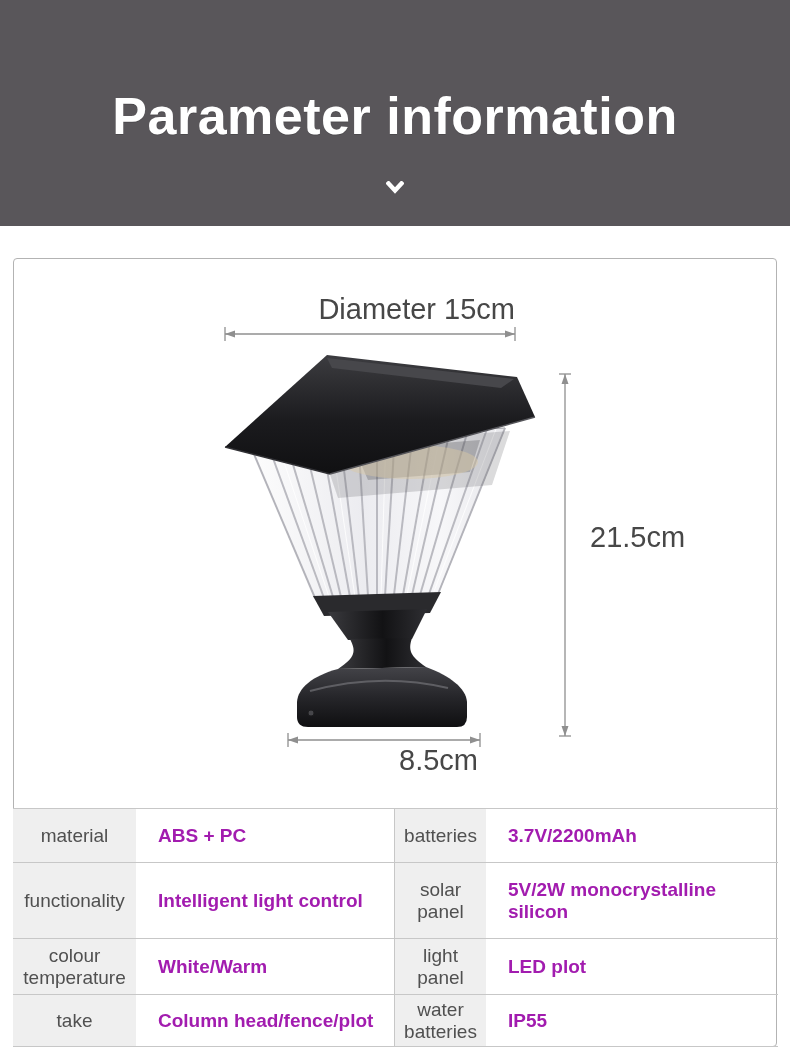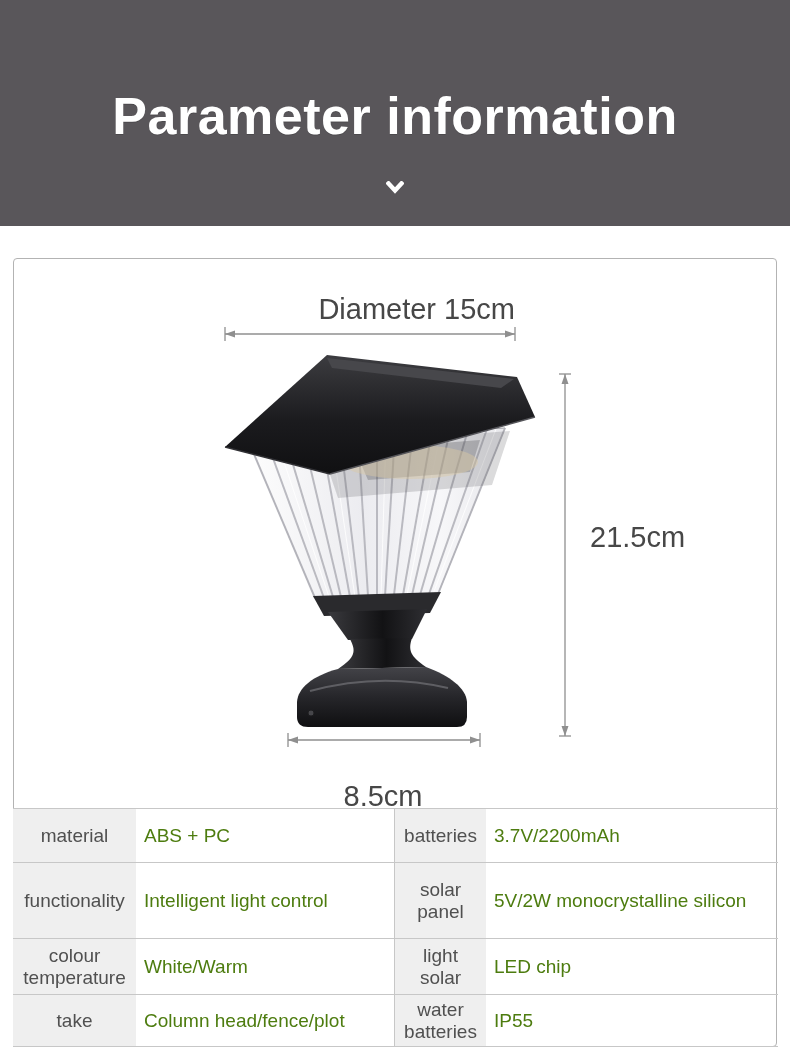--- a/index.html
+++ b/index.html
@@ -27,21 +27,21 @@
     position:absolute; left:13px; top:258px; width:764px; height:789px;
     background:#ffffff; border:1px solid #b3b3b3; border-radius:4px;
   }
   
   .dim-label {
     position:absolute; color:#474747; font-weight:500;
     font-size:29px; line-height:1.1; white-space:nowrap;
   }
   .dim-top-label    { left:225px; top:294px; width:290px; text-align:right; }
   .dim-right-label  { left:578px; top:522px;margin-left:12px; }
-  .dim-bottom-label { left:288px; top:781px; width:190px; text-align:center; }
+  .dim-bottom-label { left:288px; top:745px; width:190px; text-align:right; }
   .dim-svg { position:absolute; }
   .dim-svg line, .dim-svg path { stroke:#8f8f8f; stroke-width:1.3; }
   .dim-svg polygon { fill:#8f8f8f; }
   
   .lamp { position:absolute; left:180px; top:350px; }
   
   .spec-table {
     position:absolute; left:13px; top:808px; width:765px; height:238px;
     display:grid;
     grid-template-columns:123px 258px 92px 292px;
@@ -49,21 +49,21 @@
     border-top:1px solid #c7c7c7;
     font-size:19px;
   }
   .cell { border-bottom:1px solid #c7c7c7; display:flex; align-items:center; }
   .lab {
     background:#efefef; color:#505050;
     justify-content:center; text-align:center; line-height:1.12;
     padding:2px 22px;
   }
   .lab3 { border-left:1px solid #c7c7c7; }
-  .val { color:#4d7c0f; padding-left:8px; }
+  .val { color:#a21caf; padding-left:22px;font-weight:bold; }
 </style>
 </head>
 <body>
 
 <div id="stage">
 
   <div class="band">
     <div class="band-title">Parameter information</div>
     <svg class="band-chevron" width="18" height="14" viewBox="0 0 18 14">
       <path d="M2.5 2.5 L9 9.5 L15.5 2.5" fill="none" stroke="#ffffff" stroke-width="4.5" stroke-linecap="square"></path>
@@ -182,22 +182,22 @@
     <div class="cell lab lab3">batteries</div>
     <div class="cell val">3.7V/2200mAh</div>
 
     <div class="cell lab">functionality</div>
     <div class="cell val">Intelligent light control</div>
     <div class="cell lab lab3">solar panel</div>
     <div class="cell val">5V/2W monocrystalline silicon</div>
 
     <div class="cell lab">colour temperature</div>
     <div class="cell val">White/Warm</div>
-    <div class="cell lab lab3">light solar</div>
-    <div class="cell val">LED chip</div>
+    <div class="cell lab lab3">light panel</div>
+    <div class="cell val">LED plot</div>
 
     <div class="cell lab">take</div>
     <div class="cell val">Column head/fence/plot</div>
     <div class="cell lab lab3">water batteries</div>
     <div class="cell val">IP55</div>
   </div>
 
 </div>
 
 </body></html>

